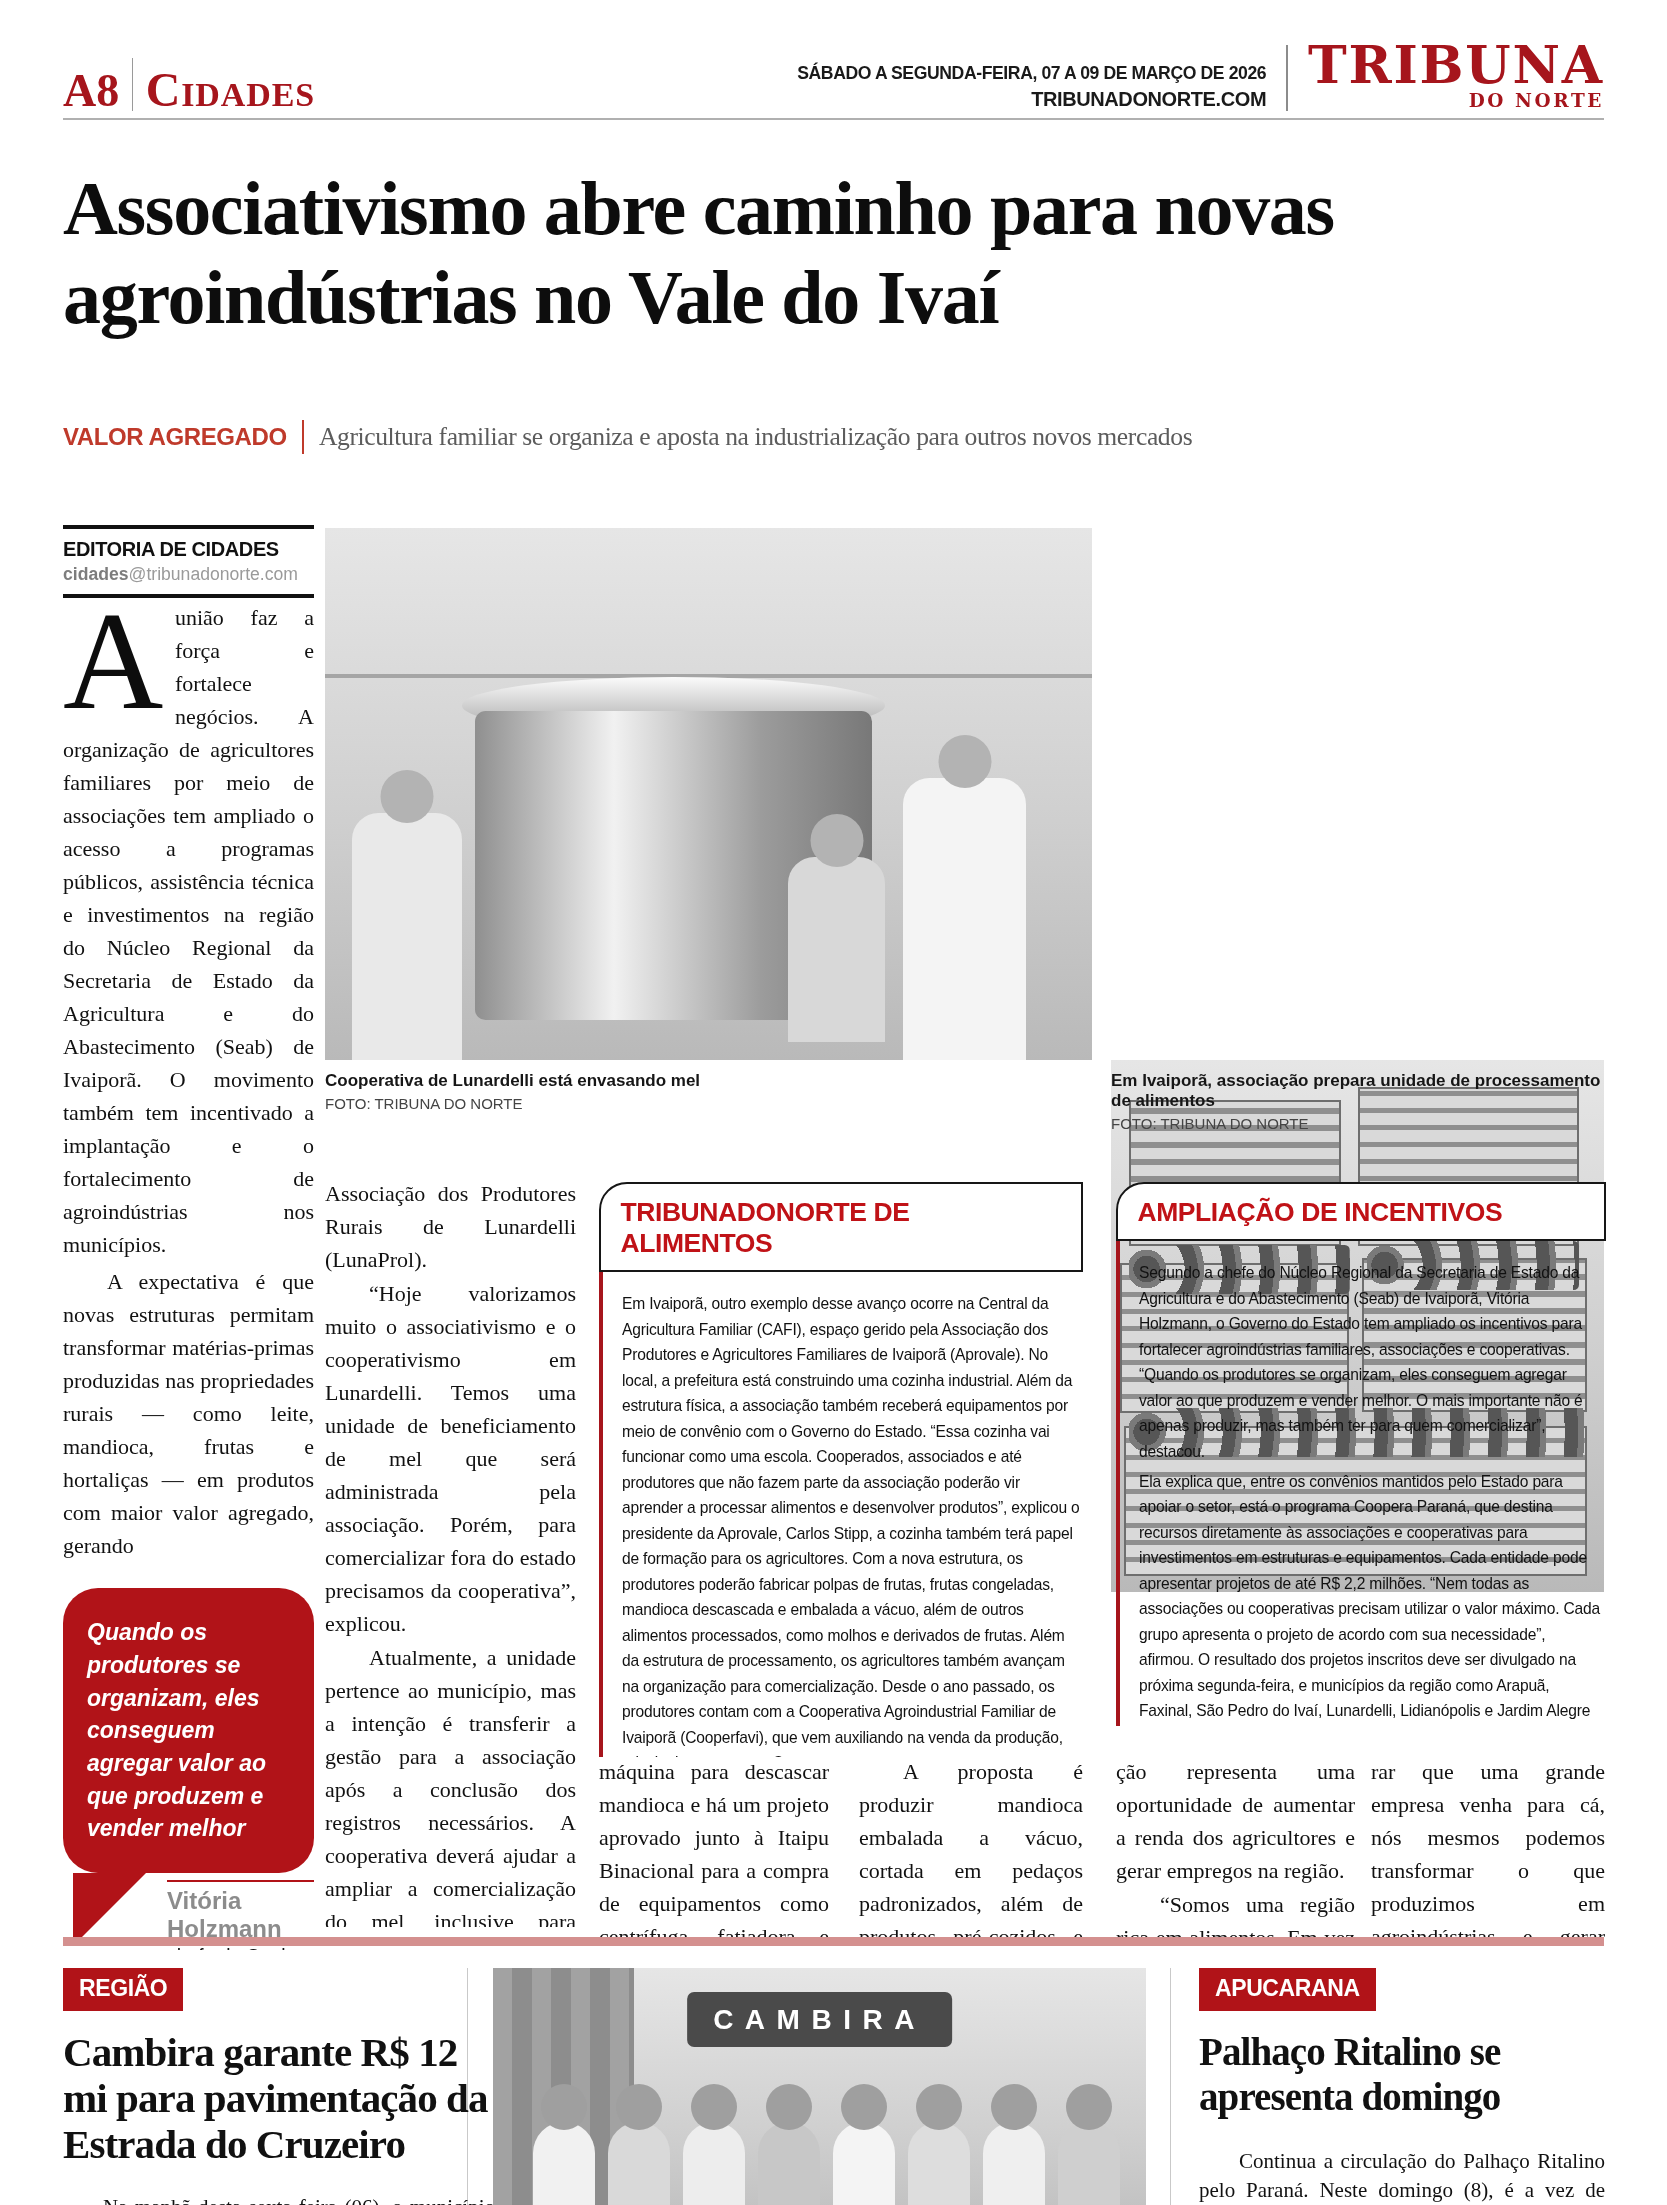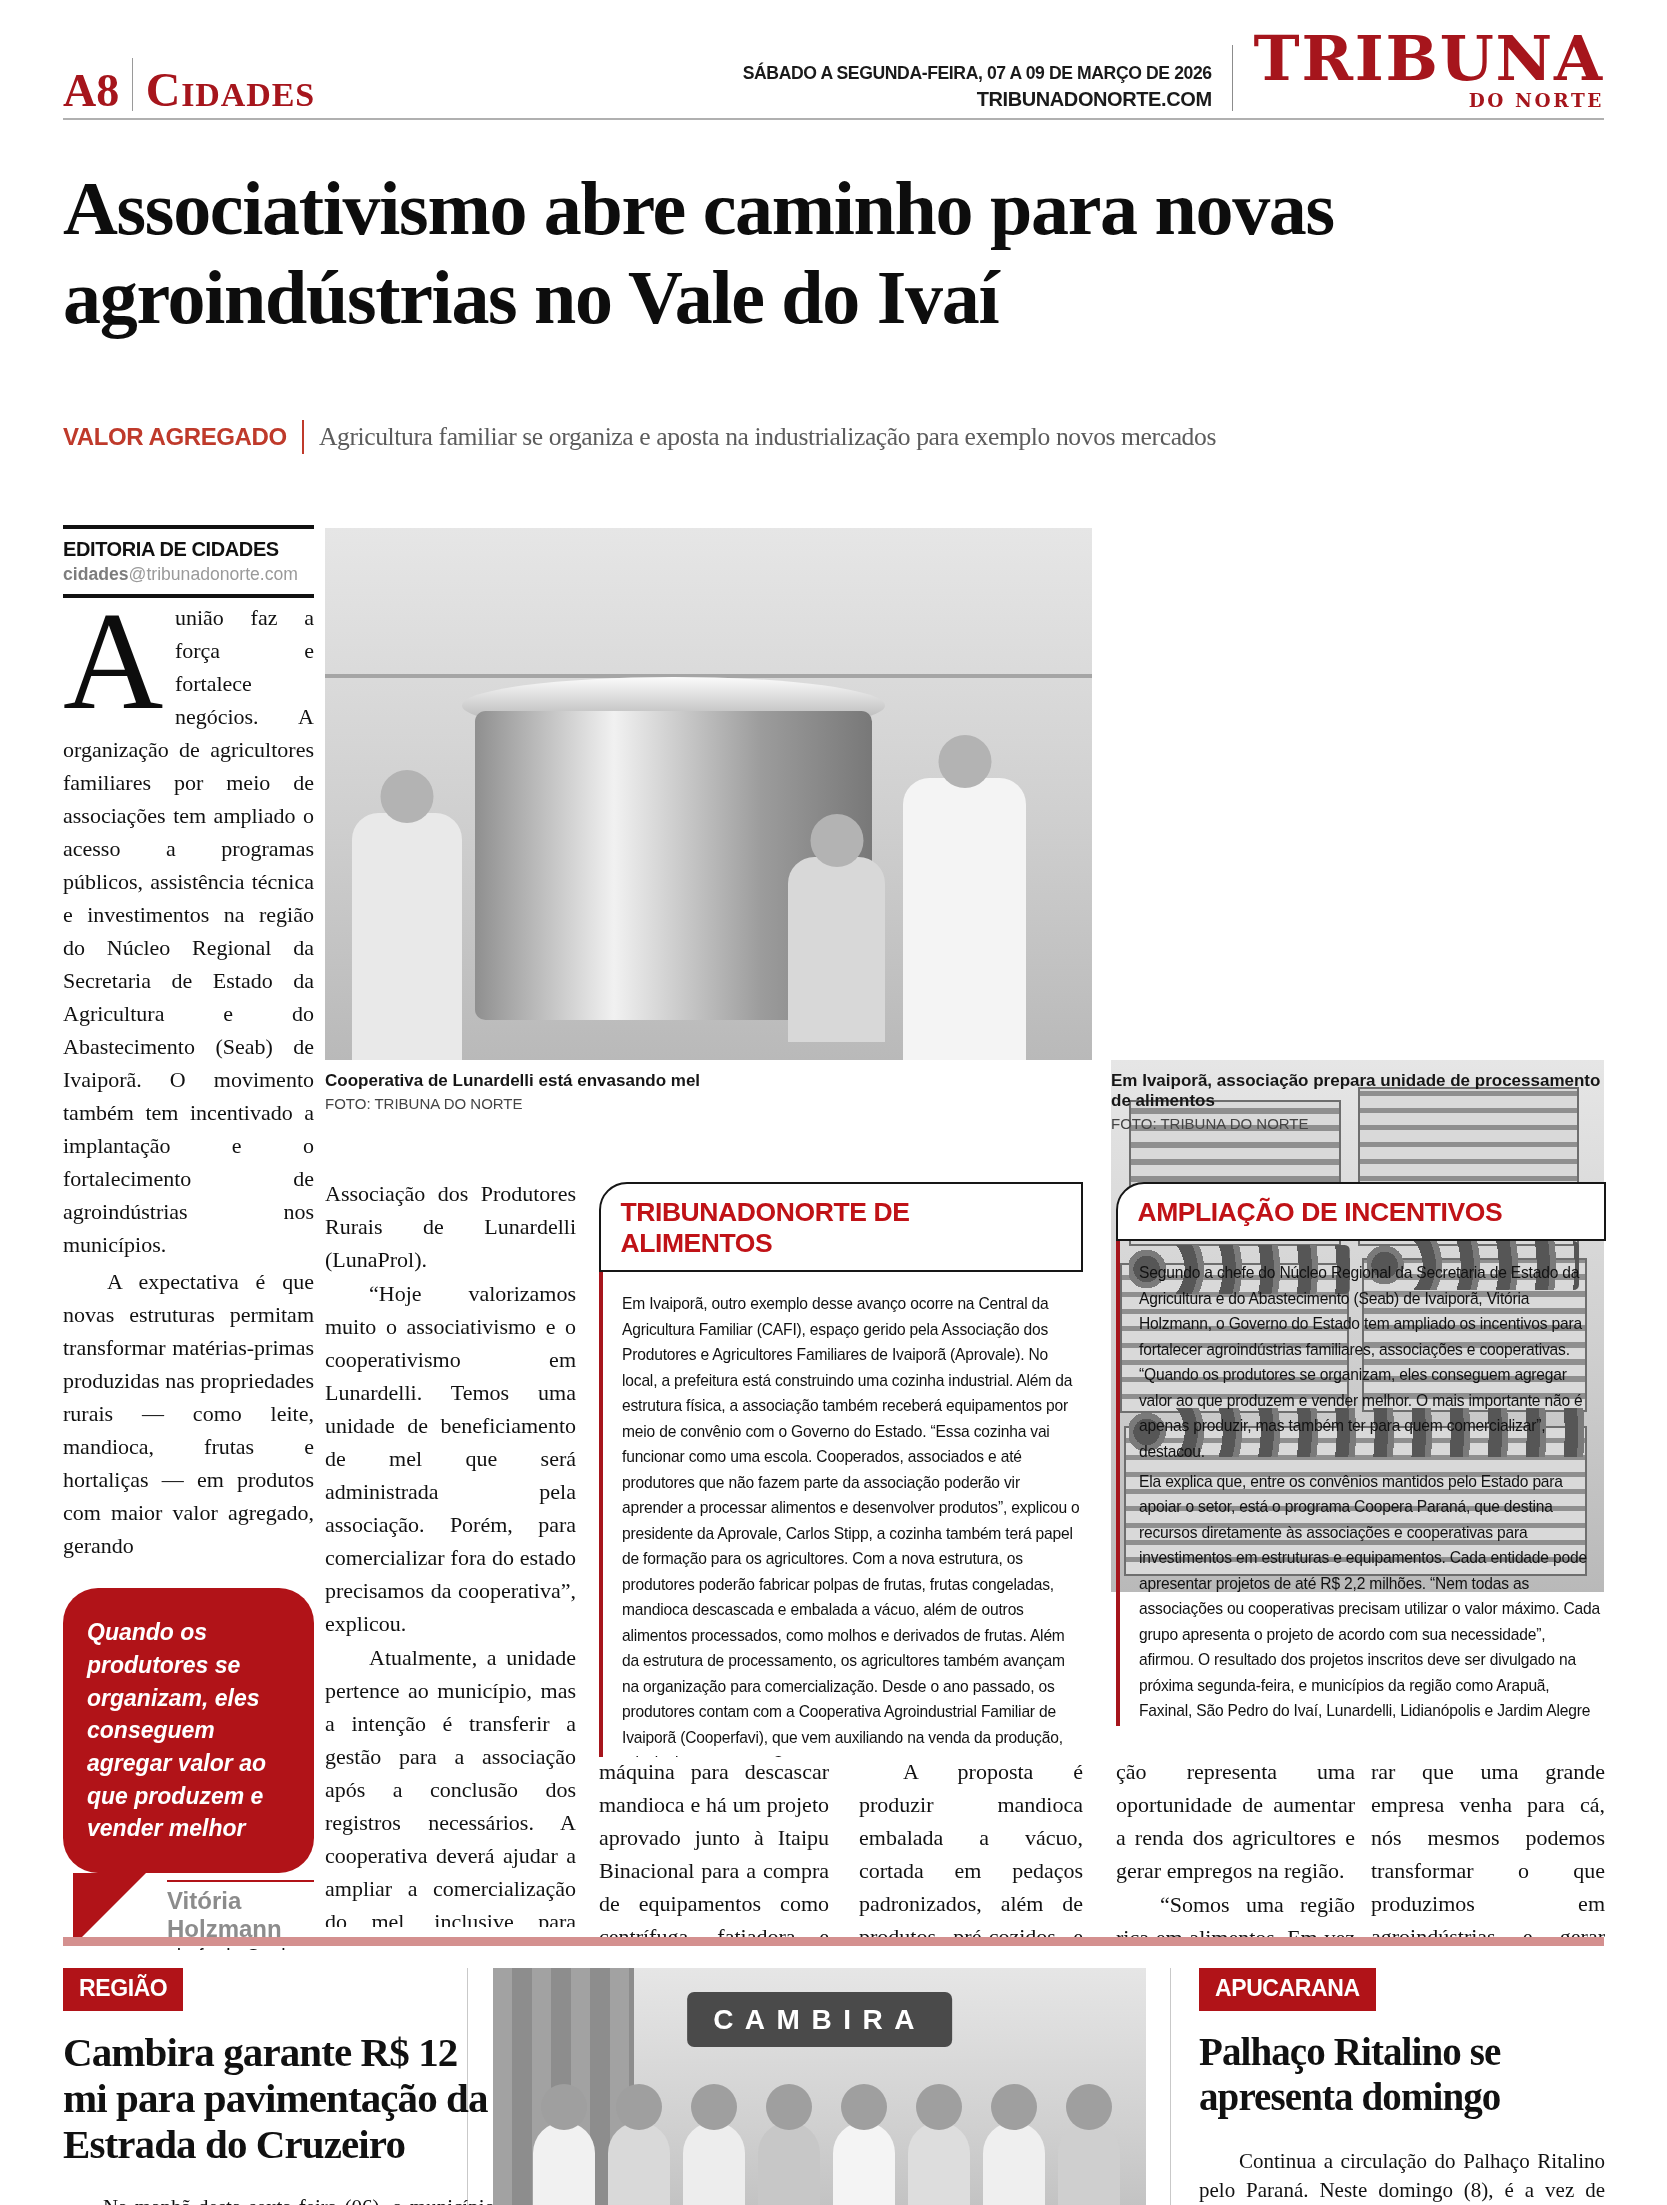--- a/index.html
+++ b/index.html
@@ -13,21 +13,21 @@
   .mast-left { display:flex; align-items:flex-end; gap:12.3px; }
   .page-tag { font-size:46px; font-weight:bold; color:#a6151c; line-height:0.9; }
   .mast-sep { width:1.8px; height:53px; background:#9a9a9a; }
   .section-name { font-size:48px; font-weight:bold; color:#a6151c; font-variant:small-caps; letter-spacing:0.9px; line-height:0.85; }
   .mast-right { display:flex; align-items:flex-end; gap:20px; }
   .mast-dates { text-align:right; font-family:"Liberation Sans", sans-serif; color:#1a1a1a; }
   .date-line { font-size:17.6px; font-weight:bold; letter-spacing:-0.4px; }
   .site-line { font-size:20px; font-weight:bold; margin-top:4.4px; letter-spacing:-0.4px; }
   .logo-sep { width:1.8px; height:66px; background:#8c8c8c; }
   .logo { text-align:right; color:#a6151c; font-family:"DejaVu Serif", serif; }
-  .logo-title { font-size:62px; font-weight:bold; letter-spacing:1.8px; line-height:0.95; }
+  .logo-title { font-size:52px; font-weight:bold; letter-spacing:1.8px; line-height:0.95; }
   .logo-sub { font-size:18.5px; font-weight:bold; letter-spacing:2.6px; margin-top:0.9px; }
   .header-rule { left:63px; top:118px; width:1541px; height:2.2px; background:#b0b0b0; }
 
   
   .headline { left:63px; top:164px; width:1588px; font-size:76px; font-weight:bold; line-height:1.17; letter-spacing:-1.3px; color:#0d0d0d; }
   .kicker { left:63px; top:420px; width:1570px; display:flex; align-items:center; gap:15px; }
   .kicker-tag { font-family:"Liberation Sans", sans-serif; font-weight:bold; font-size:24px; color:#bf3a2b; letter-spacing:-0.4px; }
   .kicker-sep { width:2.2px; height:34px; background:#bf3a2b; }
   .kicker-sub { font-size:25.6px; color:#5c5c5c; letter-spacing:-0.4px; }
 
@@ -150,21 +150,21 @@
         <div class="logo-sub">DO NORTE</div>
       </div>
     </div>
   </header>
   <div class="abs header-rule"></div>
 
   <h1 class="abs headline">Associativismo abre caminho para novas agroindústrias no Vale do Ivaí</h1>
   <div class="abs kicker">
     <span class="kicker-tag">VALOR AGREGADO</span>
     <span class="kicker-sep"></span>
-    <span class="kicker-sub">Agricultura familiar se organiza e aposta na industrialização para exemplo novos mercados</span>
+    <span class="kicker-sub">Agricultura familiar se organiza e aposta na industrialização para outros novos mercados</span>
   </div>
 
   <div class="abs left-rail">
     <div>
       <div class="ed-rule"></div>
       <div class="ed-title">EDITORIA DE CIDADES</div>
       <div class="ed-mail">
         <span class="ed-user">cidades</span><span class="ed-domain">@tribunadonorte.com</span>
       </div>
       <div class="ed-rule"></div>

